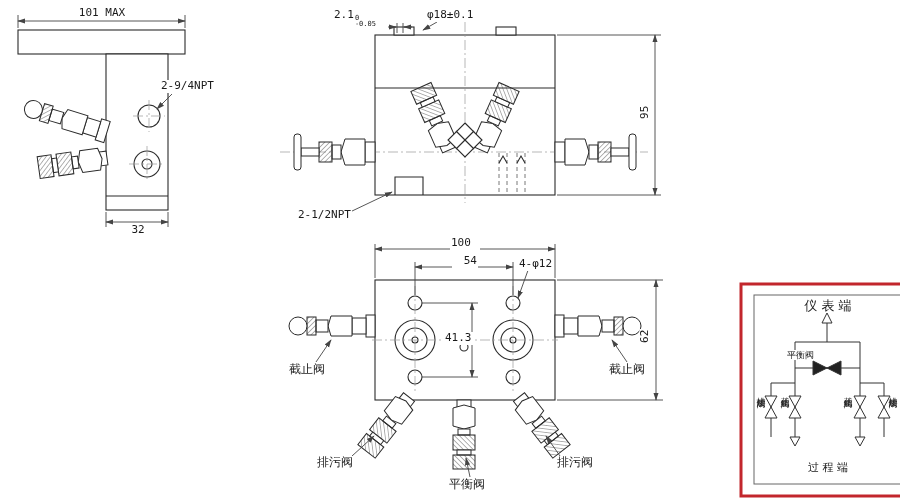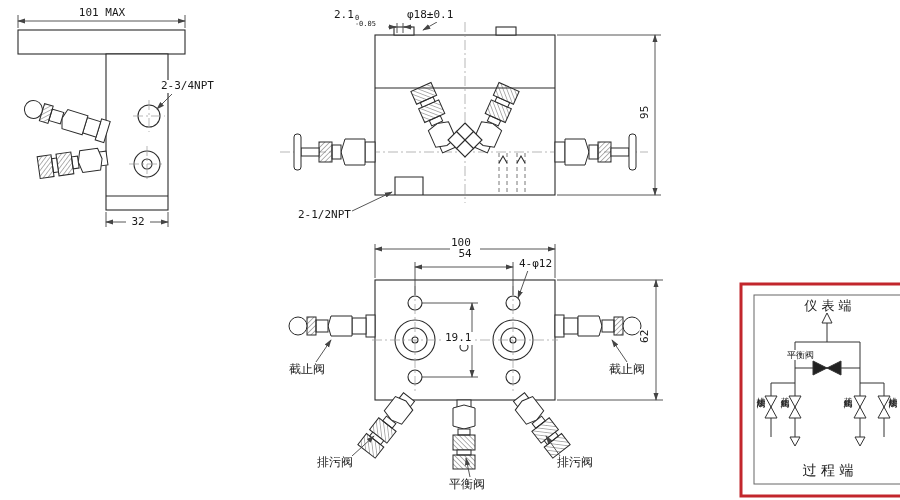--- a/index.html
+++ b/index.html
@@ -198,46 +198,46 @@
       <polygon points="765,418 777,418 771,407" fill="#fff"></polygon>
       <polygon points="878,396 890,396 884,407" fill="#fff"></polygon>
       <polygon points="878,418 890,418 884,407" fill="#fff"></polygon>
       <polygon points="790,437 800,437 795,446" fill="#fff"></polygon>
       <polygon points="855,437 865,437 860,446" fill="#fff"></polygon>
     </g>
   </g>
 </svg>
 
 <div class="lbl dim" style="left:62px;top:7px;width:80px;text-align:center">101 MAX</div>
-<div class="lbl dim" style="left:126px;top:216px;width:24px;text-align:center">32</div>
-<div class="lbl dim" style="left:160px;top:80px">2-3/4NPT</div>
+<div class="lbl dim" style="left:126px;top:224px;width:24px;text-align:center">32</div>
+<div class="lbl dim" style="left:160px;top:80px">2-9/4NPT</div>
 
 <div class="lbl dim" style="left:333px;top:9px">
   <span>2.1</span><span class="tol">
         <span>0</span>
         <span>-0.05</span>
       </span>
 </div>
-<div class="lbl dim" style="left:406px;top:9px">φ18±0.1</div>
+<div class="lbl dim" style="left:426px;top:9px">φ18±0.1</div>
 <div class="lbl dim rot" style="left:638px;top:106px">95</div>
 <div class="lbl dim" style="left:297px;top:209px">2-1/2NPT</div>
 
 <div class="lbl dim" style="left:450px;top:237px;width:30px;">100</div>
-<div class="lbl dim" style="left:452px;top:248px;width:26px;text-align:center">54</div>
+<div class="lbl dim" style="left:452px;top:255px;width:26px;text-align:right">54</div>
 <div class="lbl dim" style="left:518px;top:258px">4-φ12</div>
-<div class="lbl dim" style="left:444px;top:332px">19.1</div>
+<div class="lbl dim" style="left:444px;top:332px">41.3</div>
 <div class="lbl dim rot" style="left:638px;top:330px">62</div>
 
 <div class="lbl cn bgw" style="left:288px;top:363px">截止阀</div>
 <div class="lbl cn bgw" style="left:608px;top:363px">截止阀</div>
 <div class="lbl cn bgw" style="left:316px;top:456px">排污阀</div>
 <div class="lbl cn bgw" style="left:448px;top:478px">平衡阀</div>
 <div class="lbl cn bgw" style="left:556px;top:456px">排污阀</div>
 
 <div class="lbl cn" style="left:794px;top:299px;width:68px;text-align:center;font-size:13px">仪 表 端</div>
 <div class="lbl cn bgw" style="left:786px;top:350px;font-size:9px">平衡阀</div>
 <div class="lbl vt" style="left:756px;top:390px">排放阀</div>
 <div class="lbl vt" style="left:780px;top:390px">截止阀</div>
 <div class="lbl vt" style="left:843px;top:390px">截止阀</div>
 <div class="lbl vt" style="left:888px;top:390px">排放阀</div>
-<div class="lbl cn" style="left:794px;top:462px;width:68px;text-align:center;font-size:14px">过 程 端</div>
+<div class="lbl cn" style="left:794px;top:462px;width:68px;text-align:center;font-size:11px">过 程 端</div>
 
 </div>
 
 </body></html>

